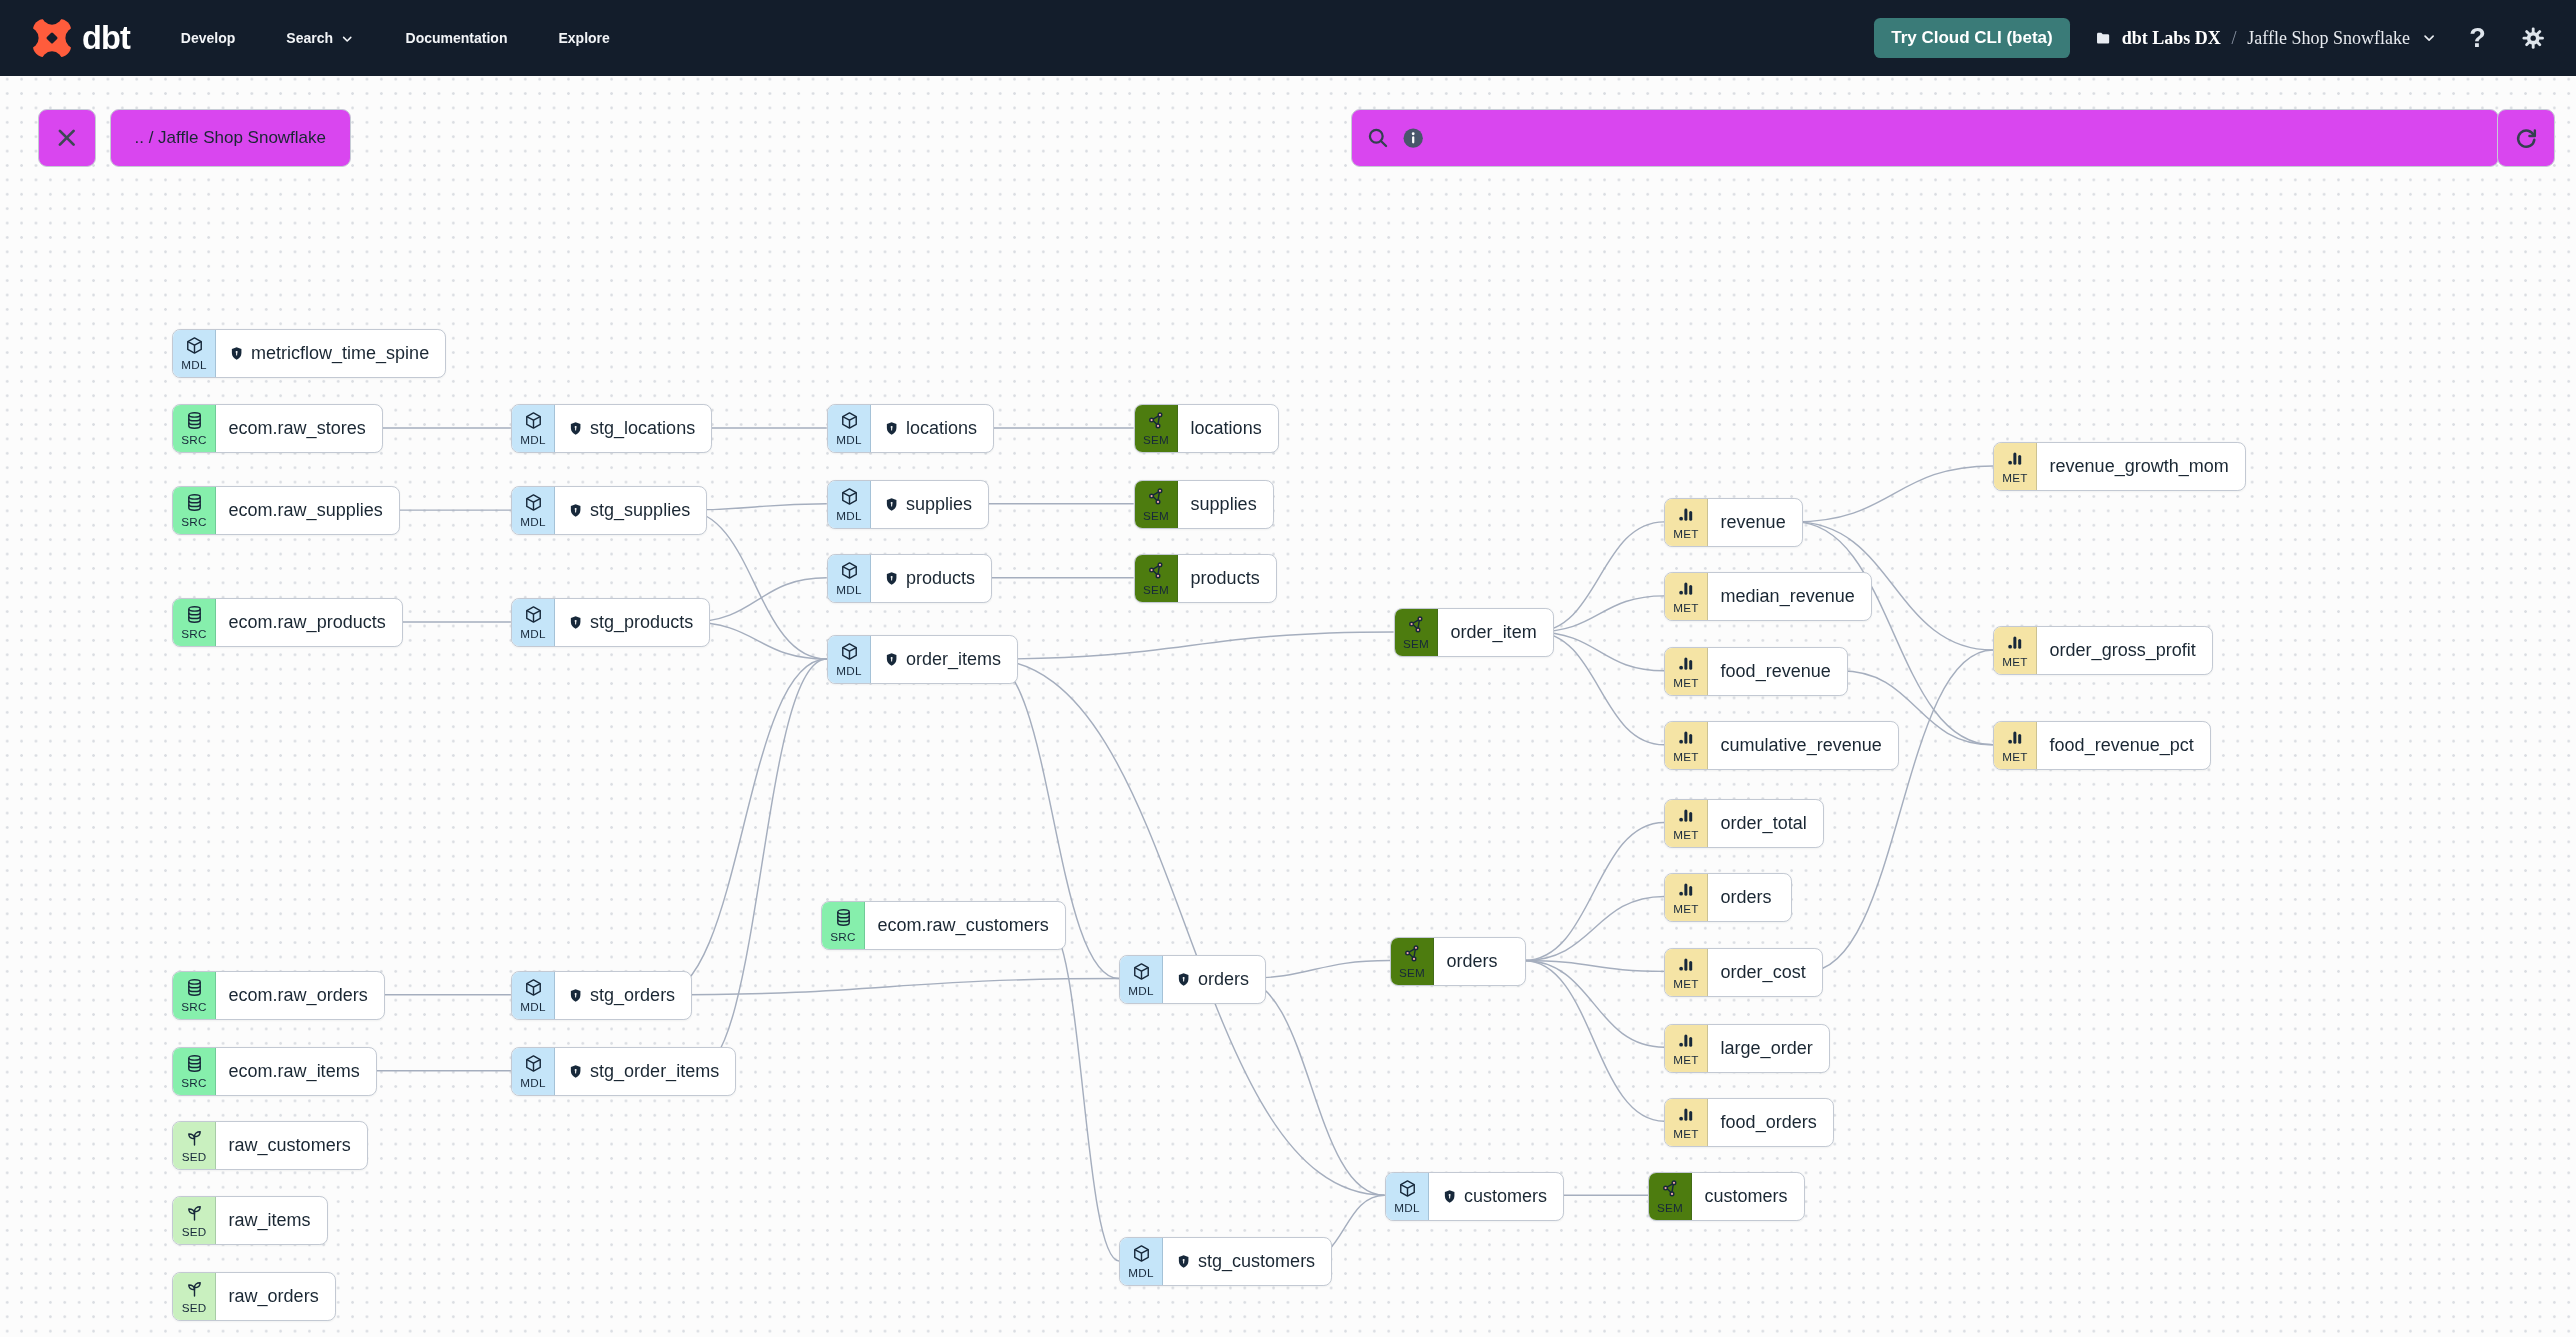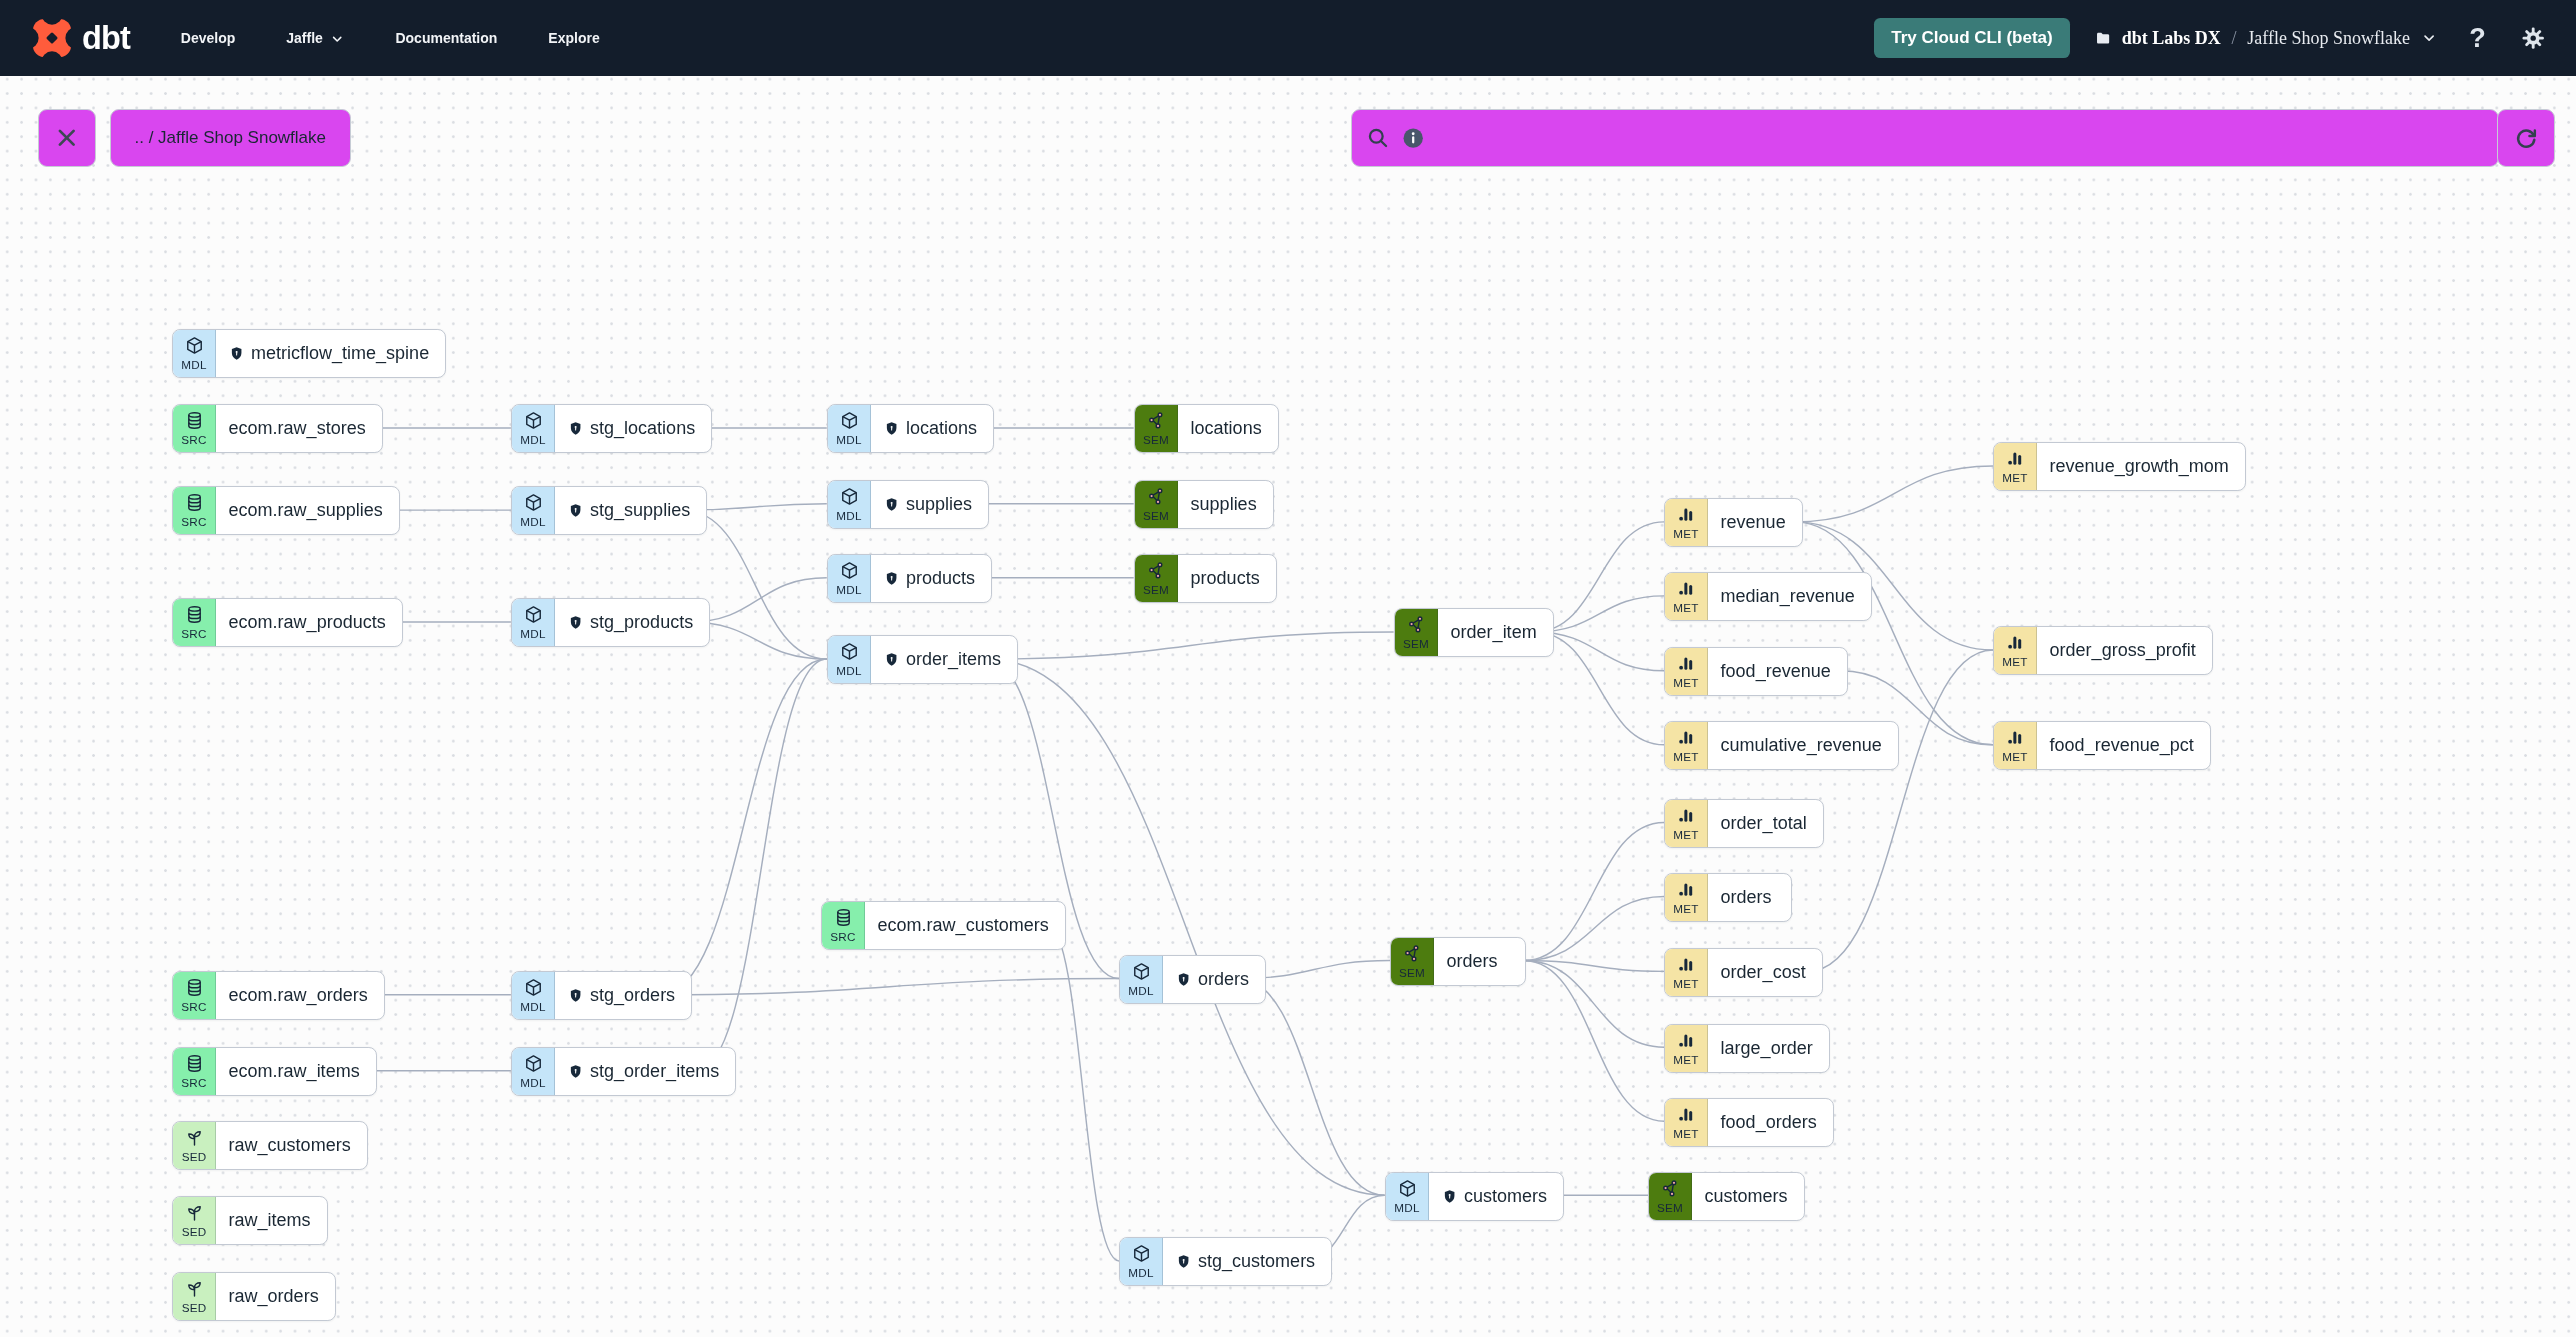--- a/index.html
+++ b/index.html
@@ -771,21 +771,21 @@
       <circle cx="-3" cy="22" r="11" fill="#131d2b"></circle>
       <rect x="17.5" y="17.5" width="9" height="9" rx="1.5" transform="rotate(45 22 22)" fill="#131d2b"></rect>
     </svg>
     <span class="logo-text">dbt</span>
   </div>
   <div class="nav">
     <div class="nav-item">
       <span>Develop</span>
     </div>
     <div class="nav-item">
-      <span>Jaffle</span>
+      <span>Search</span>
       <svg viewBox="0 0 24 24" fill="none" stroke="#f2f4f7" stroke-width="2.6" stroke-linecap="round" stroke-linejoin="round">
           <polyline points="6 9 12 15 18 9"></polyline>
         </svg>
     </div>
     <div class="nav-item">
       <span>Documentation</span>
     </div>
     <div class="nav-item">
       <span>Explore</span>
     </div>

